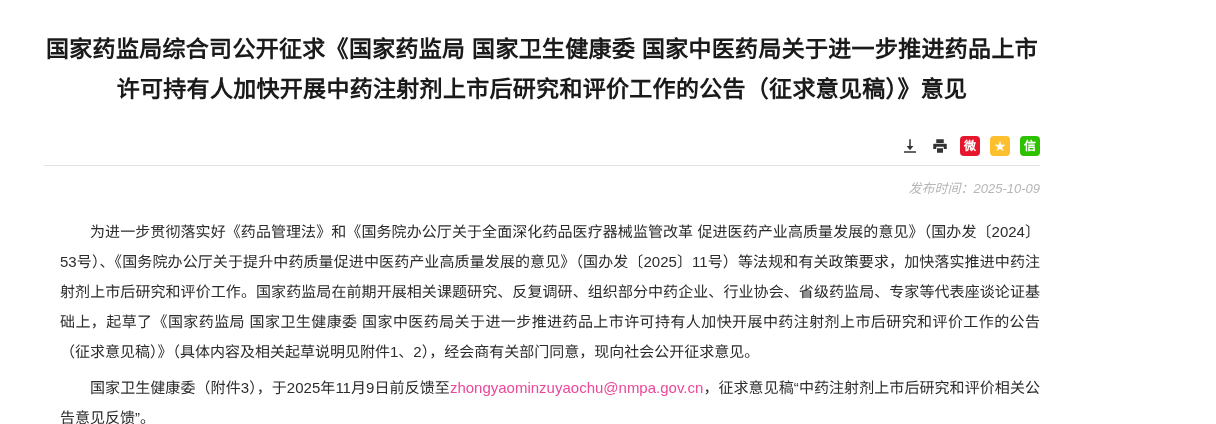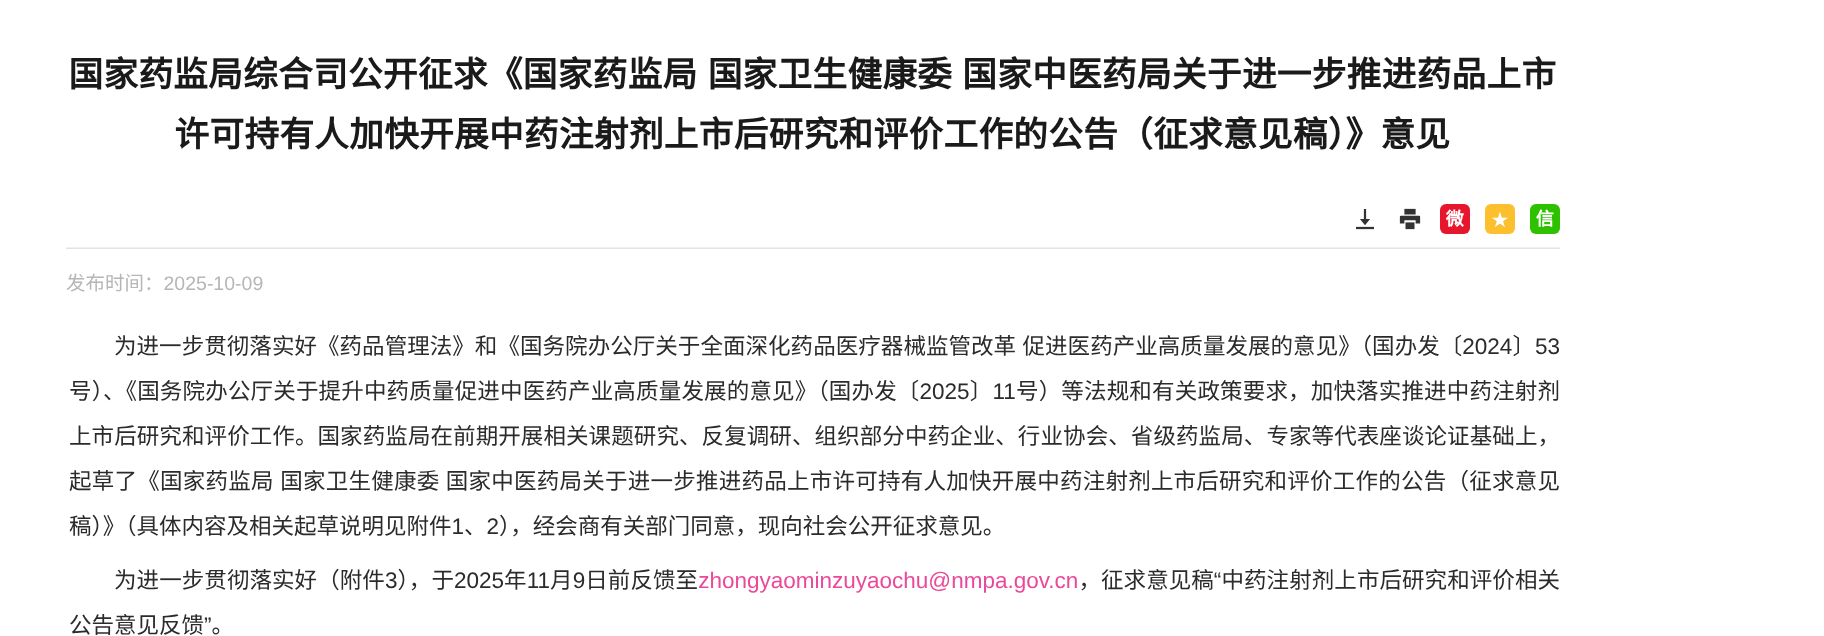--- a/index.html
+++ b/index.html
@@ -61,34 +61,35 @@
   }
   .share-weibo { background: #e6162d; }
   .share-qzone { background: #fcbf2e; color:#fff; font-size: 14px; }
   .share-wechat { background: #2dc100; }
   .divider {
     height: 1px;
     background: #e3e3e3;
     margin: 0 44px;
   }
   .meta {
-    text-align: left;
+    text-align: right;
     padding: 12px 44px 0 44px;
     font-size: 13px;
     color: #b6b6b6;
+    font-style: italic;
   }
   .content {
     padding: 20px 44px 0 44px;
     font-size: 15px;
     line-height: 30px;
     color: #2b2b2b;
     text-align: justify;
   }
   .content p {
-    margin: 0 0 6px 2px;
+    margin: 0 0 6px 16px;
     text-indent: 2em;
   }
   .email {
     color: #ec4899;
   }
 </style>
 </head>
 <body>
 
 <div class="page">
@@ -114,17 +115,17 @@
     <span class="share-icon share-wechat">信</span>
   </div>
 
   <div class="divider"></div>
 
   <div class="meta">发布时间：2025-10-09</div>
 
   <div class="content">
     <p>为进一步贯彻落实好《药品管理法》和《国务院办公厅关于全面深化药品医疗器械监管改革 促进医药产业高质量发展的意见》（国办发〔2024〕53号）、《国务院办公厅关于提升中药质量促进中医药产业高质量发展的意见》（国办发〔2025〕11号）等法规和有关政策要求，加快落实推进中药注射剂上市后研究和评价工作。国家药监局在前期开展相关课题研究、反复调研、组织部分中药企业、行业协会、省级药监局、专家等代表座谈论证基础上，起草了《国家药监局 国家卫生健康委 国家中医药局关于进一步推进药品上市许可持有人加快开展中药注射剂上市后研究和评价工作的公告（征求意见稿）》（具体内容及相关起草说明见附件1、2），经会商有关部门同意，现向社会公开征求意见。</p>
     <p>
-      <span>为进一步贯彻落实好（附件3），于2025年11月9日前反馈至</span><span class="email">zhongyaominzuyaochu@nmpa.gov.cn</span><span>，征求意见稿“中药注射剂上市后研究和评价相关公告意见反馈”。</span>
+      <span>国家卫生健康委（附件3），于2025年11月9日前反馈至</span><span class="email">zhongyaominzuyaochu@nmpa.gov.cn</span><span>，征求意见稿“中药注射剂上市后研究和评价相关公告意见反馈”。</span>
     </p>
   </div>
 
 </div>
 
 </body></html>

